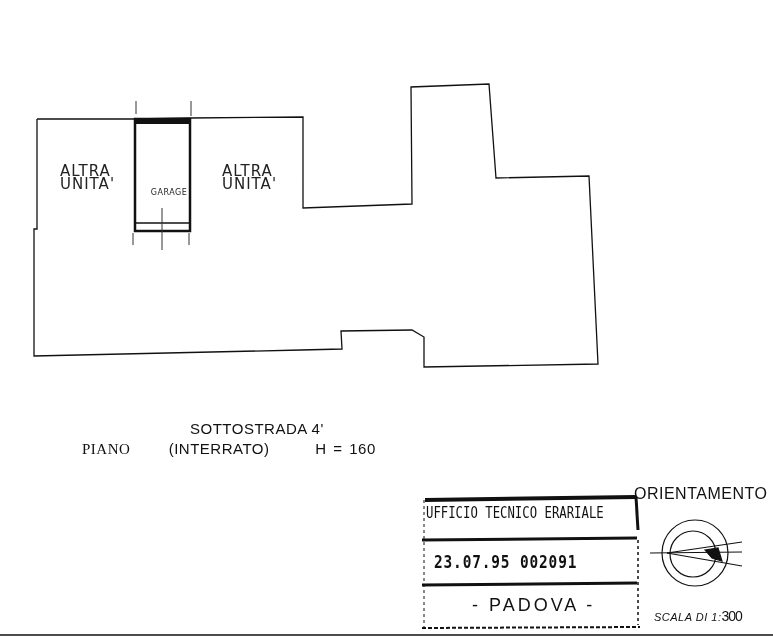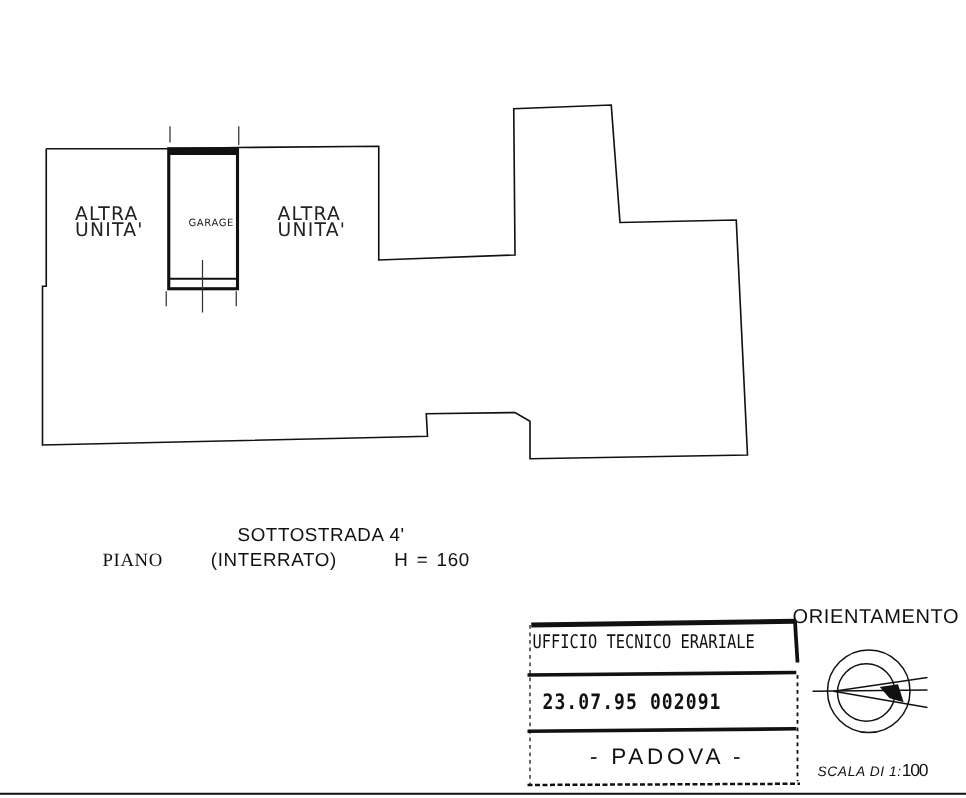--- a/index.html
+++ b/index.html
@@ -58,21 +58,21 @@
     <line x1="667" y1="553" x2="742" y2="542"></line>
     <line x1="667" y1="553" x2="742" y2="566"></line>
     <polygon points="705,550 718,548 722,561 712,558" fill="#111"></polygon>
   </g>
 </svg>
 
 <div class="lbl" style="left:60px;top:165px;width:40px;">
   <div>ALTRA</div>
   <div>UNITA'</div>
 </div>
-<div class="lbl" style="left:136px;top:172px;width:66px;font-size:8px;letter-spacing:0.5px;">
+<div class="lbl" style="left:136px;top:186px;width:66px;font-size:8px;letter-spacing:0.5px;">
   <div>GARAGE</div>
 </div>
 <div class="lbl" style="left:222px;top:165px;width:40px;">
   <div>ALTRA</div>
   <div>UNITA'</div>
 </div>
 
 <div class="title1">SOTTOSTRADA  4'</div>
 <div class="title2">
   <span style="width:80px;font-family:Liberation Serif, serif;">PIANO</span>
@@ -81,14 +81,14 @@
 </div>
 
 <div class="stamp">
   <div class="line1">UFFICIO TECNICO ERARIALE</div>
   <div class="line2">23.07.95 002091</div>
   <div class="line3">- PADOVA -</div>
 </div>
 
 <div class="orient">ORIENTAMENTO</div>
 <div class="scale">
-  <span>SCALA DI 1:</span><b>100</b>
+  <span>SCALA DI 1:</span><b>300</b>
 </div>
 
 </body></html>

